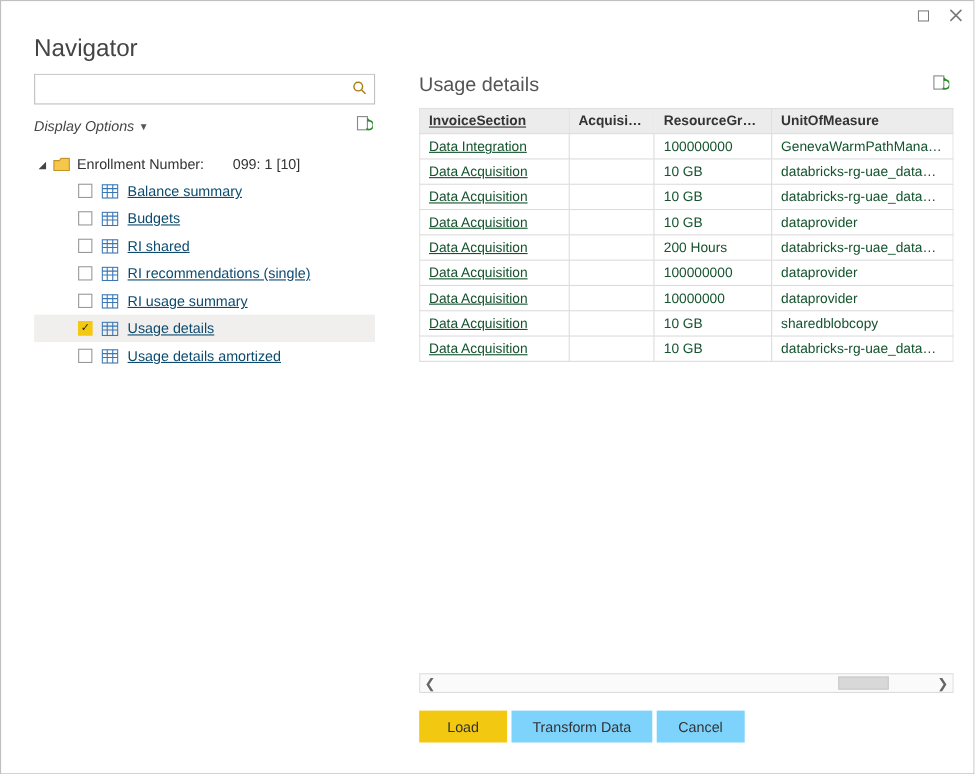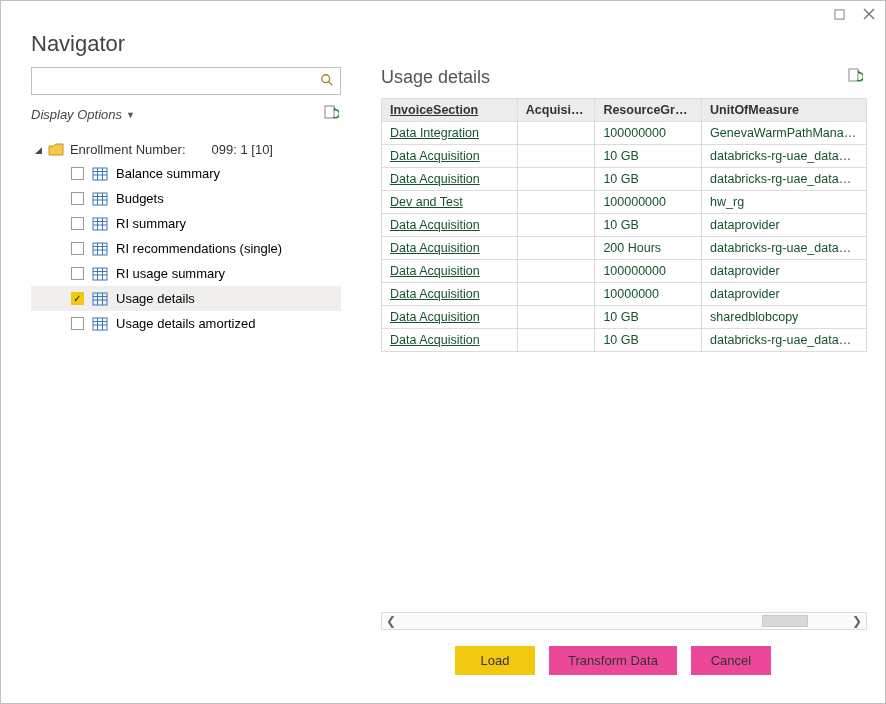--- a/index.html
+++ b/index.html
@@ -94,21 +94,21 @@
   .tree-item.selected {
     background: #f0efed;
   }
   .chk {
     width:13px; height:13px; border:1px solid #999; background:#fff;
     display:inline-flex; align-items:center; justify-content:center;
   }
   .chk.checked { background:#f2c811; border-color:#f2c811;}
   .chk.checked::after { content:"✓"; font-size:10px; color:#222; line-height:1;}
   .table-icon { width:16px; height:14px; }
-  .tree-item .lbl { color:#000000; }
+  .tree-item .lbl { color:#0c4a6e;text-decoration:underline; }
   .right-pane {
     flex:1; display:flex; flex-direction:column;
     overflow:hidden;
   }
   .preview-header {
     display:flex; justify-content:space-between; align-items:center;
     padding: 0 4px 10px 0;
   }
   .preview-header h2 {
     font-size: 18px; font-weight:400; margin:0; color:#555;
@@ -144,28 +144,28 @@
     background:#fafafa; margin-top:0;
     padding: 0 4px;
   }
   .hscroll .arrow { color:#666; cursor:pointer; font-size:12px;}
   .hscroll .track { flex:1; height:100%; position:relative; margin:0 4px;}
   .hscroll .thumb {
     position:absolute; right:40px; top:2px; height:12px; width:46px;
     background:#d8d8d8; border:1px solid #cacaca;
   }
   .footer {
-    display:flex; justify-content:center; gap:14px;
+    display:flex; justify-content:flex-start; gap:4px;
     padding: 16px 22px 18px 0;
   }
   .btn {
     min-width: 80px;
     padding: 6px 18px;
     border: 1px solid transparent;
-    background: #ec4899;
+    background: #7dd3fc;
     color: #333;
     font-size: 13px;
     cursor: pointer;
     text-align:center;
   }
   .btn.primary { background:#f2c811; }
   .btn.xform { min-width: 110px; }
 </style>
 </head>
 <body>
@@ -251,21 +251,21 @@
             </div>
             <div class="tree-item">
               <span class="chk"></span>
               <svg viewBox="0 0 16 14" class="table-icon">
                 <rect x="1" y="1" width="14" height="12" fill="none" stroke="#3a77b5"></rect>
                 <line x1="1" y1="4.5" x2="15" y2="4.5" stroke="#3a77b5"></line>
                 <line x1="1" y1="8" x2="15" y2="8" stroke="#3a77b5"></line>
                 <line x1="5.5" y1="1" x2="5.5" y2="13" stroke="#3a77b5"></line>
                 <line x1="10.5" y1="1" x2="10.5" y2="13" stroke="#3a77b5"></line>
               </svg>
-              <span class="lbl">RI summary</span>
+              <span class="lbl">RI shared</span>
             </div>
             <div class="tree-item">
               <span class="chk"></span>
               <svg viewBox="0 0 16 14" class="table-icon">
                 <rect x="1" y="1" width="14" height="12" fill="none" stroke="#3a77b5"></rect>
                 <line x1="1" y1="4.5" x2="15" y2="4.5" stroke="#3a77b5"></line>
                 <line x1="1" y1="8" x2="15" y2="8" stroke="#3a77b5"></line>
                 <line x1="5.5" y1="1" x2="5.5" y2="13" stroke="#3a77b5"></line>
                 <line x1="10.5" y1="1" x2="10.5" y2="13" stroke="#3a77b5"></line>
               </svg>
@@ -344,26 +344,20 @@
                 <td class="col3">10 GB</td>
                 <td class="col4">databricks-rg-uae_databricks-</td>
               </tr>
               <tr>
                 <td class="col1">Data Acquisition</td>
                 <td class="col2"></td>
                 <td class="col3">10 GB</td>
                 <td class="col4">databricks-rg-uae_databricks-</td>
               </tr>
               <tr>
-                <td class="col1">Dev and Test</td>
-                <td class="col2"></td>
-                <td class="col3">100000000</td>
-                <td class="col4">hw_rg</td>
-              </tr>
-              <tr>
                 <td class="col1">Data Acquisition</td>
                 <td class="col2"></td>
                 <td class="col3">10 GB</td>
                 <td class="col4">dataprovider</td>
               </tr>
               <tr>
                 <td class="col1">Data Acquisition</td>
                 <td class="col2"></td>
                 <td class="col3">200 Hours</td>
                 <td class="col4">databricks-rg-uae_databricks-</td>

